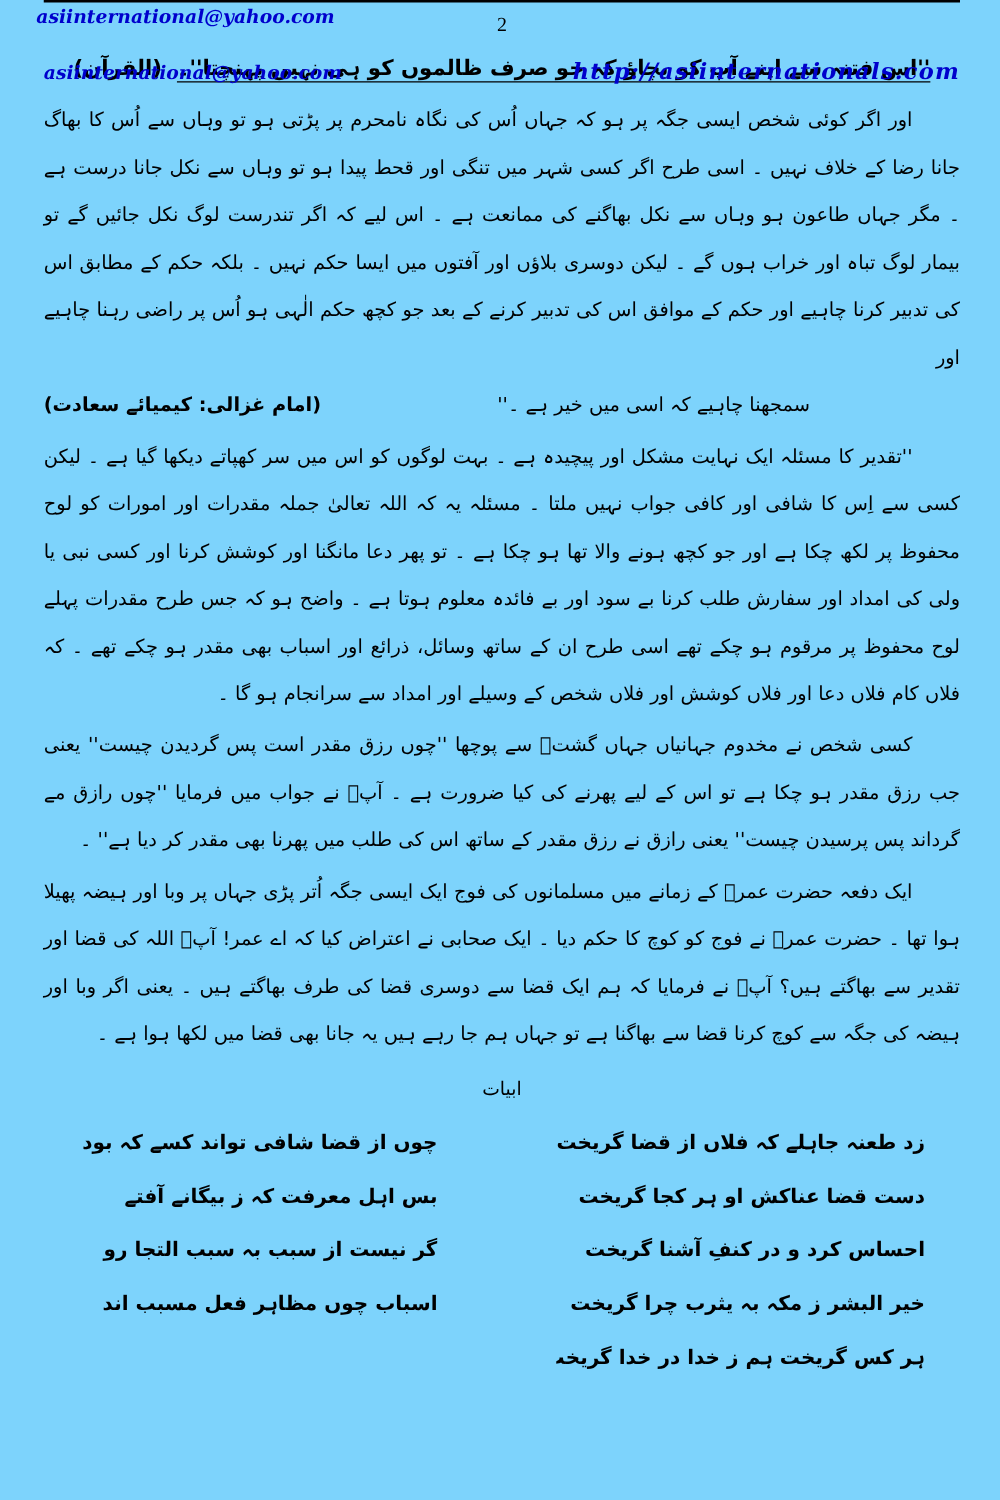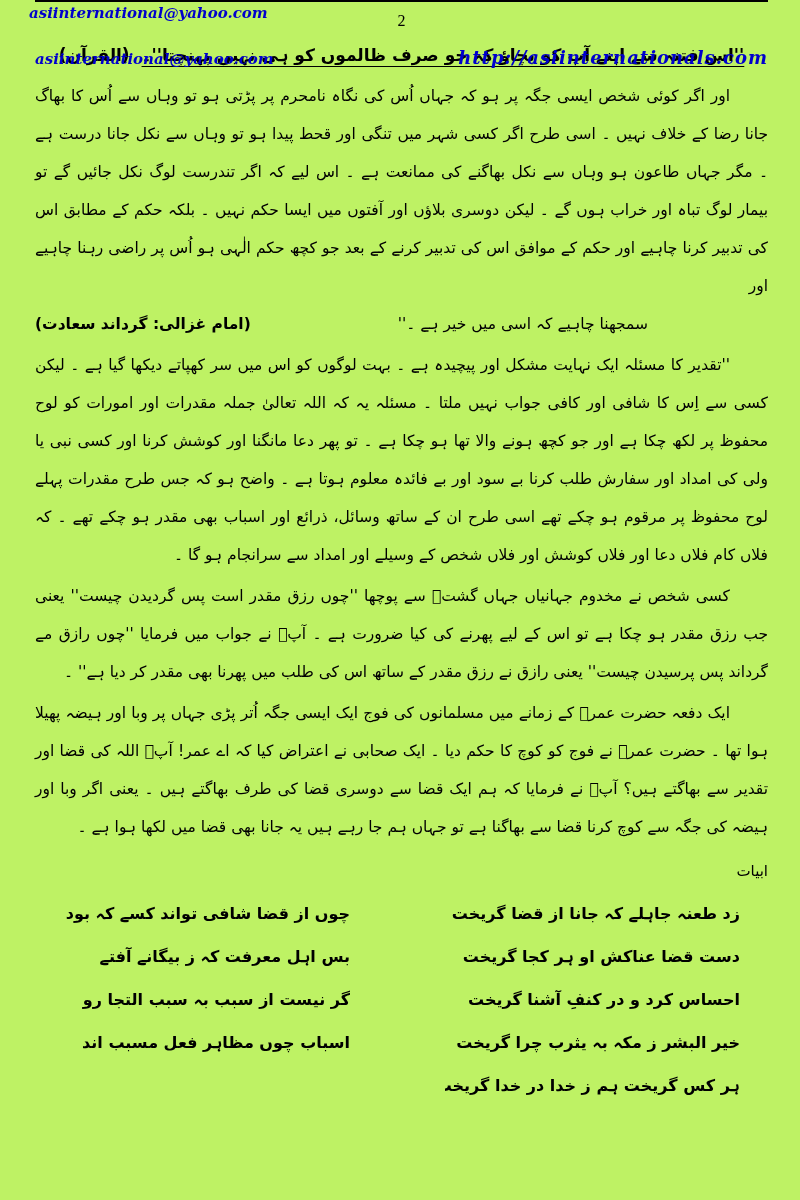--- a/index.html
+++ b/index.html
@@ -1,19 +1,19 @@
 <!DOCTYPE html>
 <html lang="ur"><head>
 <meta charset="utf-8">
 <style>
   * { margin:0; padding:0; box-sizing:border-box; }
   html,body { background:#ffffff; }
   .page {
     position:relative; width:800px; height:1200px; margin:0 auto;
-    background:#bef264; color:#000; overflow:hidden;
+    background:#7dd3fc; color:#000; overflow:hidden;
     font-family:"DejaVu Sans", sans-serif;
   }
   .inner { position:absolute; top:0; left:35px; right:32px; }
 
   
   .header { position:relative; height:34px; direction:ltr; }
   .header-email {
     position:absolute; left:-6px; top:4px;
     font-family:"DejaVu Serif", serif; font-style:italic; font-weight:bold;
     font-size:15px; color:#0000cc; text-decoration:none; cursor:pointer;
@@ -34,21 +34,21 @@
                 font-size:17px; line-height:36px; margin:3px 0 4px 0; }
   .verse-line .quote { text-decoration:underline; text-underline-offset:5px; }
   .verse-line .source { margin-right:6px; }
 
   .attr-row { direction:rtl; display:flex; justify-content:space-between;
               align-items:baseline; line-height:38px; font-size:15.5px; }
   .attr-row .attribution { font-weight:bold; margin-right:40px; }
   .attr-row .cont { margin-right:120px; }
 
   
-  .poetry-heading { direction:rtl; font-size:15px;
+  .poetry-heading { direction:rtl; text-align:center; font-size:15px;
                     line-height:34px; margin-top:8px; }
   .poetry { direction:rtl; display:grid; grid-template-columns:1fr 1fr;
             column-gap:95px; padding:4px 28px 0 20px; }
   .hemistich { font-weight:bold; font-size:16px; line-height:43px;
                text-align:right; white-space:nowrap; overflow:hidden; }
 
   
   .footer {
     position:absolute; left:35px; right:32px; top:1149;
     border-top:2px solid #000; padding-top:5px;
@@ -78,34 +78,34 @@
 
     <div class="verse-line">
       <span class="quote">''اس فتنہ سے اپنے آپ کو بچاؤ کہ جو صرف ظالموں کو ہی نہیں پہنچتا''۔</span>
       <span class="source">(القرآن)</span>
     </div>
 
     <div class="urdu indent">اور اگر کوئی شخص ایسی جگہ پر ہو کہ جہاں اُس کی نگاہ نامحرم پر پڑتی ہو تو وہاں سے اُس کا بھاگ جانا رضا کے خلاف نہیں ۔ اسی طرح اگر کسی شہر میں تنگی اور قحط پیدا ہو تو وہاں سے نکل جانا درست ہے ۔ مگر جہاں طاعون ہو وہاں سے نکل بھاگنے کی ممانعت ہے ۔ اس لیے کہ اگر تندرست لوگ نکل جائیں گے تو بیمار لوگ تباہ اور خراب ہوں گے ۔ لیکن دوسری بلاؤں اور آفتوں میں ایسا حکم نہیں ۔ بلکہ حکم کے مطابق اس کی تدبیر کرنا چاہیے اور حکم کے موافق اس کی تدبیر کرنے کے بعد جو کچھ حکم الٰہی ہو اُس پر راضی رہنا چاہیے اور</div>
 
     <div class="attr-row">
       <span class="cont">سمجھنا چاہیے کہ اسی میں خیر ہے ۔''</span>
-      <span class="attribution">(امام غزالی: گرداند سعادت)</span>
+      <span class="attribution">(امام غزالی: کیمیائے سعادت)</span>
     </div>
 
 
     <div class="urdu indent p-gap">''تقدیر کا مسئلہ ایک نہایت مشکل اور پیچیدہ ہے ۔ بہت لوگوں کو اس میں سر کھپاتے دیکھا گیا ہے ۔ لیکن کسی سے اِس کا شافی اور کافی جواب نہیں ملتا ۔ مسئلہ یہ کہ اللہ تعالیٰ جملہ مقدرات اور امورات کو لوح محفوظ پر لکھ چکا ہے اور جو کچھ ہونے والا تھا ہو چکا ہے ۔ تو پھر دعا مانگنا اور کوشش کرنا اور کسی نبی یا ولی کی امداد اور سفارش طلب کرنا بے سود اور بے فائدہ معلوم ہوتا ہے ۔ واضح ہو کہ جس طرح مقدرات پہلے لوح محفوظ پر مرقوم ہو چکے تھے اسی طرح ان کے ساتھ وسائل، ذرائع اور اسباب بھی مقدر ہو چکے تھے ۔ کہ فلاں کام فلاں دعا اور فلاں کوشش اور فلاں شخص کے وسیلے اور امداد سے سرانجام ہو گا ۔</div>
 
     <div class="urdu indent p-gap">کسی شخص نے مخدوم جہانیاں جہاں گشتؒ سے پوچھا ''چوں رزق مقدر است پس گردیدن چیست'' یعنی جب رزق مقدر ہو چکا ہے تو اس کے لیے پھرنے کی کیا ضرورت ہے ۔ آپؒ نے جواب میں فرمایا ''چوں رازق مے گرداند پس پرسیدن چیست'' یعنی رازق نے رزق مقدر کے ساتھ اس کی طلب میں پھرنا بھی مقدر کر دیا ہے'' ۔</div>
 
     <div class="urdu indent p-gap">ایک دفعہ حضرت عمرؓ کے زمانے میں مسلمانوں کی فوج ایک ایسی جگہ اُتر پڑی جہاں پر وبا اور ہیضہ پھیلا ہوا تھا ۔ حضرت عمرؓ نے فوج کو کوچ کا حکم دیا ۔ ایک صحابی نے اعتراض کیا کہ اے عمر! آپؓ اللہ کی قضا اور تقدیر سے بھاگتے ہیں؟ آپؓ نے فرمایا کہ ہم ایک قضا سے دوسری قضا کی طرف بھاگتے ہیں ۔ یعنی اگر وبا اور ہیضہ کی جگہ سے کوچ کرنا قضا سے بھاگنا ہے تو جہاں ہم جا رہے ہیں یہ جانا بھی قضا میں لکھا ہوا ہے ۔</div>
 
     <div class="poetry-heading">ابیات</div>
 
     <div class="poetry">
-      <div class="hemistich">زد طعنہ جاہلے کہ جانا از قضا گریخت</div>
+      <div class="hemistich">زد طعنہ جاہلے کہ فلاں از قضا گریخت</div>
 
       <div class="hemistich">چوں از قضا شافی تواند کسے کہ بود</div>
       <div class="hemistich">دست قضا عناکش او ہر کجا گریخت</div>
 
       <div class="hemistich">بس اہل معرفت کہ ز بیگانے آفتے</div>
       <div class="hemistich">احساس کرد و در کنفِ آشنا گریخت</div>
 
       <div class="hemistich">گر نیست از سبب بہ سبب التجا رو</div>
       <div class="hemistich">خیر البشر ز مکہ بہ یثرب چرا گریخت</div>
 

